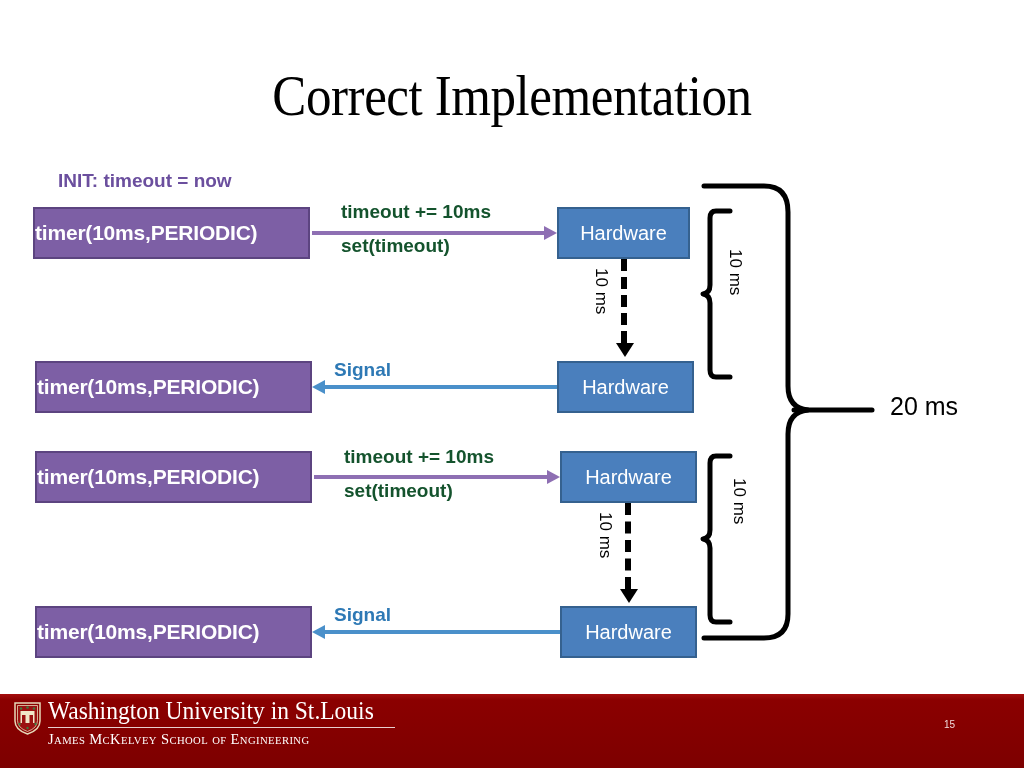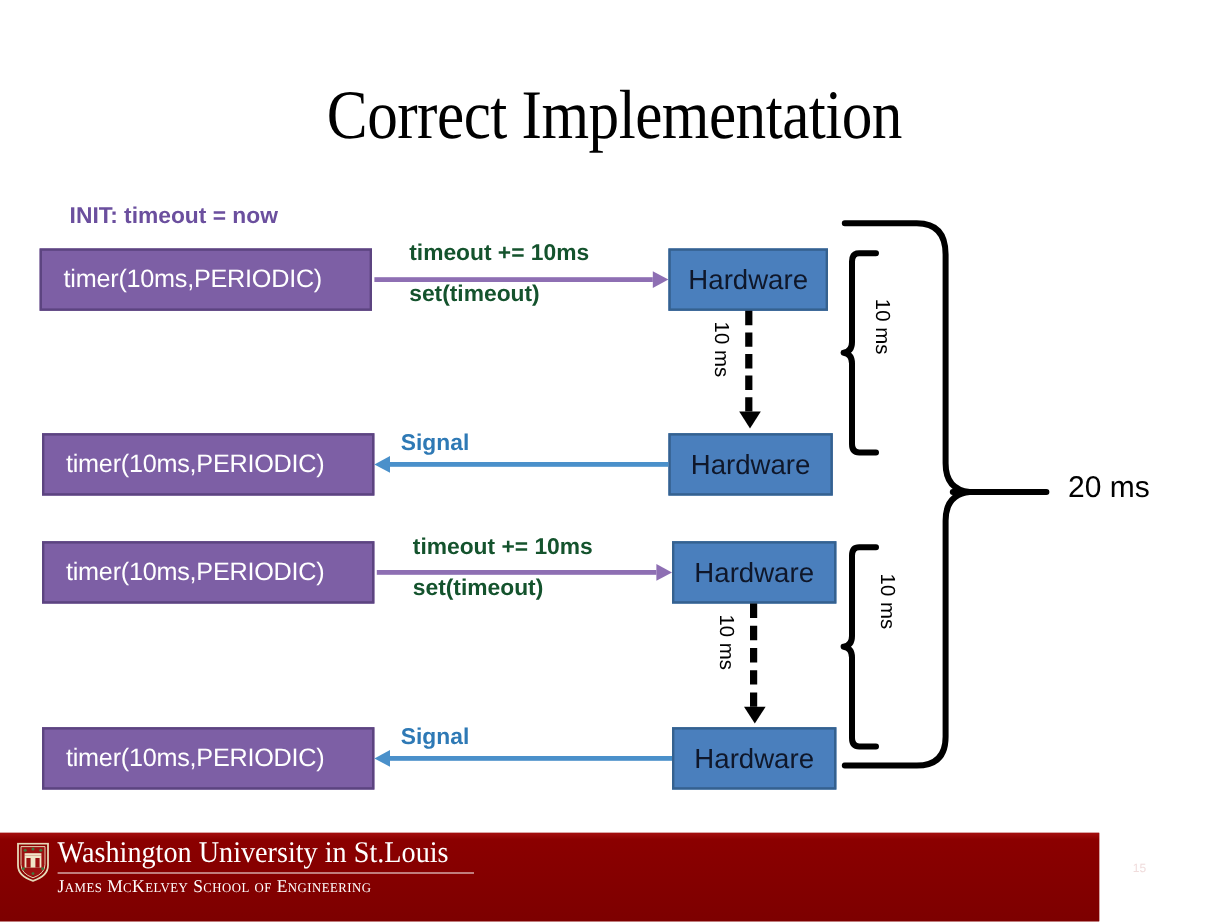--- a/index.html
+++ b/index.html
@@ -37,35 +37,35 @@
     height: 526px;
   }
 
   
   .proc-box {
     position: absolute;
     background: #7d5fa5;
     border: 2px solid #5c4480;
     color: #ffffff;
     font-size: 21px;
-    font-weight: 400;
+    font-weight: 700;
     display: flex;
     align-items: center;
-    padding-left: 18px;
+    padding-left: 0;
     letter-spacing: -0.2px;
     white-space: nowrap;
   }
 
   
   .hw-box {
     position: absolute;
     background: #4a7fbd;
     border: 2px solid #35618f;
-    color: #0f172a;
-    font-size: 23px;
+    color: #ffffff;
+    font-size: 20px;
     font-weight: 400;
     display: flex;
     align-items: center;
     justify-content: center;
     white-space: nowrap;
   }
 
   
   #init-label {
     position: absolute;
@@ -149,21 +149,21 @@
     font-size: 25px;
     font-weight: normal;
     color: #000000;
     white-space: nowrap;
   }
 
   
   #footer {
     position: absolute;
     left: 0; top: 694px;
-    width: 916px; height: 74px;
+    width: 1024px; height: 74px;
     background: #8b0000;
     background-image: linear-gradient(to bottom, #a50e0e 0px, #8b0000 6px, #7d0000 100%);
   }
   #logo-block {
     position: absolute;
     left: 14px; top: 4px;
     display: flex;
     align-items: flex-start;
   }
   #shield {

